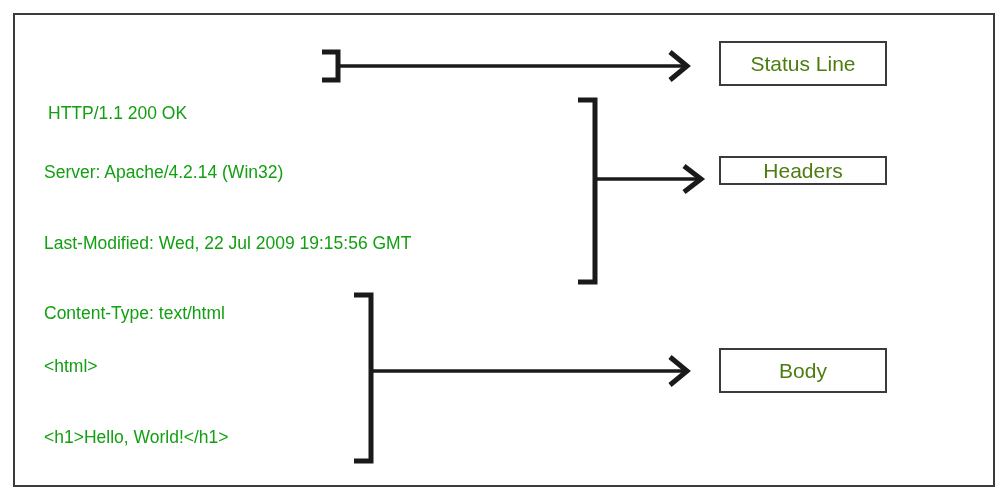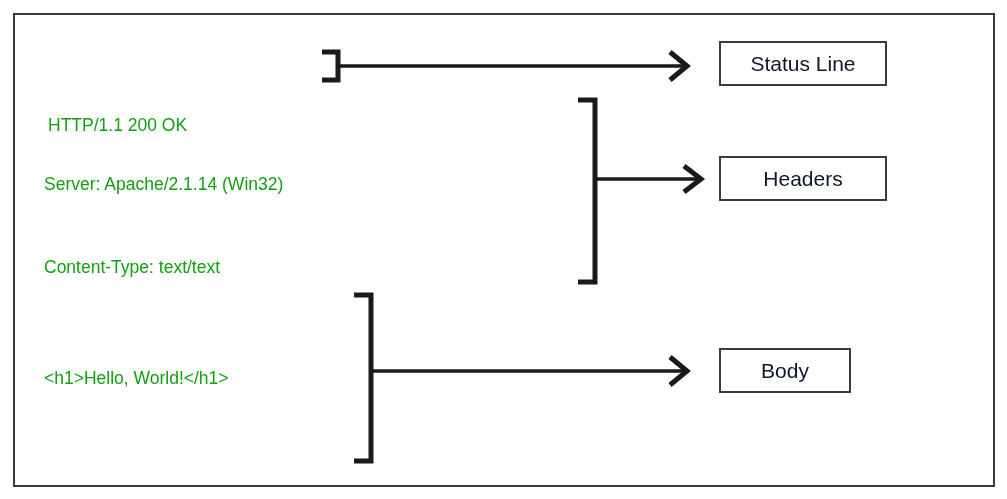--- a/index.html
+++ b/index.html
@@ -42,51 +42,51 @@
     top: 55px;
   }
   #headers-text {
     left: 44px;
     top: 114px;
   }
   #body-text {
     left: 44px;
     top: 308px;
   }
-  .msg-line { display: block; margin-top: 12px; }
+  .msg-line { display: block; }
 
   
   .label-box {
     position: absolute;
     border: 2px solid #3b3b3b;
     background: #ffffff;
     box-sizing: border-box;
-    color: #0f172a;
+    color: #4d7c0f;
     font-size: 21px;
     display: flex;
     align-items: center;
     justify-content: center;
     text-align: center;
   }
   #label-status-line {
     left: 719px;
     top: 41px;
     width: 168px;
     height: 45px;
   }
   #label-headers {
     left: 719px;
     top: 156px;
     width: 168px;
-    height: 45px;
+    height: 29px;
   }
   #label-body {
     left: 719px;
     top: 348px;
-    width: 132px;
+    width: 168px;
     height: 45px;
   }
 
   
   #connectors {
     position: absolute;
     left: 0;
     top: 0;
     width: 1007px;
     height: 499px;
@@ -98,26 +98,28 @@
 
 <div id="canvas">
 
   <div id="outer-frame"></div>
 
   <div class="msg-block" id="status-line-text">
     <span class="msg-line">HTTP/1.1 200 OK</span>
   </div>
 
   <div class="msg-block" id="headers-text">
-    <span class="msg-line">Server: Apache/2.1.14 (Win32)</span>
-    <span class="msg-line">Content-Type: text/text</span>
+    <span class="msg-line">Server: Apache/4.2.14 (Win32)</span>
+    <span class="msg-line">Last-Modified: Wed, 22 Jul 2009 19:15:56 GMT</span>
+    <span class="msg-line">Content-Type: text/html</span>
     
   </div>
 
   <div class="msg-block" id="body-text">
+    <span class="msg-line">&lt;html&gt;</span>
     <span class="msg-line">&lt;h1&gt;Hello, World!&lt;/h1&gt;</span>
     
     
   </div>
 
   <svg id="connectors" viewBox="0 0 1007 499">
     <g fill="none" stroke="#1a1a1a" stroke-width="5" stroke-linecap="butt">
 
       <path d="M 322 52 L 338 52 L 338 80 L 322 80"></path>
 

